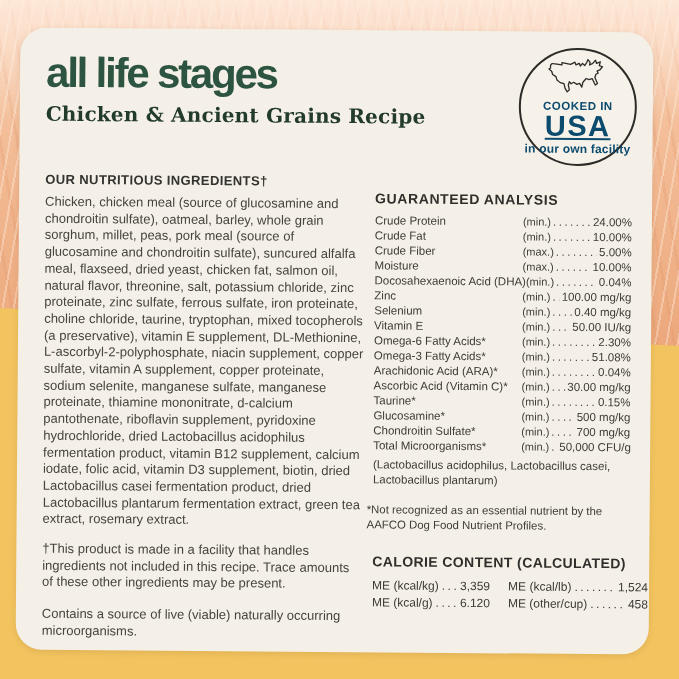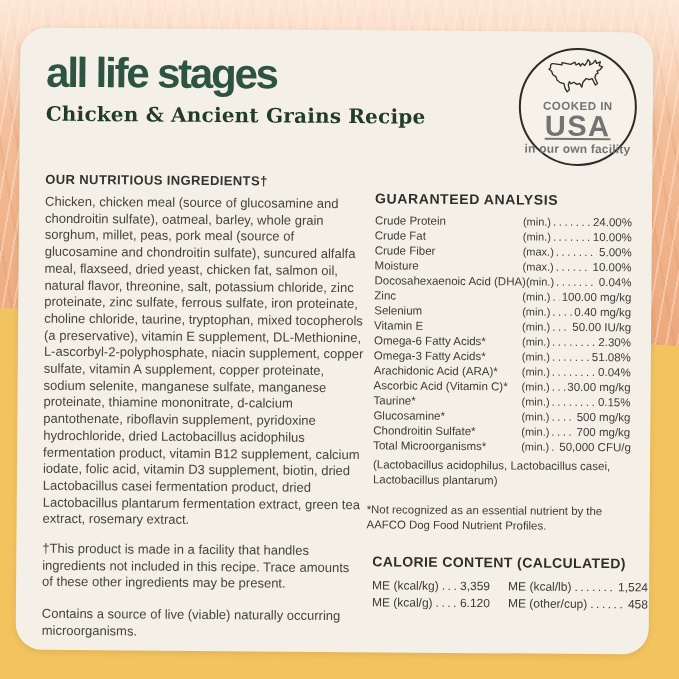--- a/index.html
+++ b/index.html
@@ -48,21 +48,21 @@
     margin-top:9px;
     font-family:"DejaVu Serif", serif; font-weight:bold;
     font-size:20px; line-height:1.15; color:#233b2b; letter-spacing:.2px;
   }
 
   .badge {
     position:absolute; top:-4px; right:-4px;
     width:118px; height:118px; border-radius:50%;
     border:2px solid #2c2b27; background:#f6f2e9;
     display:flex; flex-direction:column; align-items:center; justify-content:center;
-    box-sizing:border-box; text-align:center; color:#737373;
+    box-sizing:border-box; text-align:center; color:#0c4a6e;
   }
   .badge svg { display:block; margin-bottom:2px; }
   .badge-line1 { font-size:11.5px; font-weight:bold; letter-spacing:.5px; }
   .badge-line2 { font-size:29px; font-weight:bold; letter-spacing:1.5px; line-height:1;text-decoration:underline; }
   .badge-line3 { font-size:12px; font-weight:bold; letter-spacing:.2px; margin-top:1px; }
 
   .columns { display:flex; gap:10px; margin-top:12px; }
   .left-col  { flex:0 0 320px; width:320px; }
   .right-col { flex:1; min-width:0; padding-top:16px; }
 

